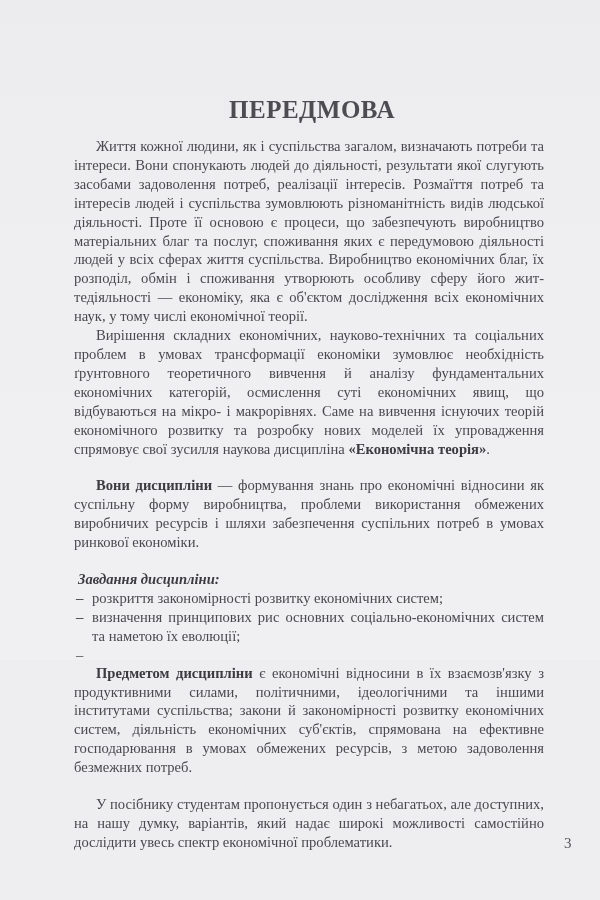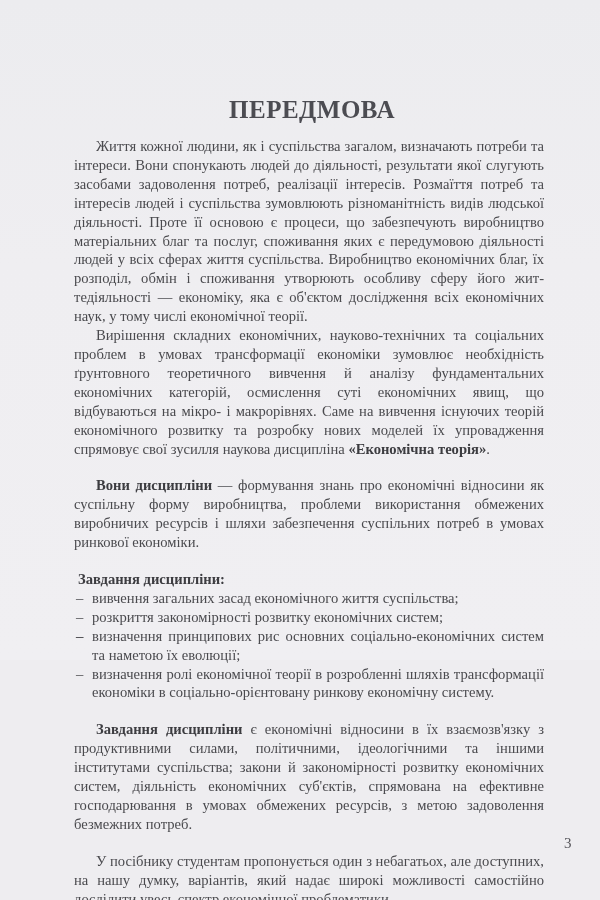--- a/index.html
+++ b/index.html
@@ -58,20 +58,21 @@
     }
     ul li .dash {
       position: absolute;
       left: 2px;
       top: 0;
     }
     .subhead {
       padding-left: 4px;
       font-weight: bold;
       color: #3c3c40;
+      font-style: italic;
     }
     .page-number {
       position: absolute;
       left: 564px;
       top: 835px;
       font-size: 15px;
       color: #55555a;
     }
   </style>
 </head>
@@ -88,30 +89,30 @@
     <p><span>Вирішення складних економічних, науково-технічних та соціальних проблем в умовах трансформації економіки зумовлює необхідність ґрунтовного теоретичного вивчення й аналізу фундаментальних економічних категорій, осмислення суті еконо­мічних явищ, що відбуваються на мікро- і макрорівнях. Саме на вивчення існуючих теорій економічного розвитку та розробку нових моделей їх упровадження спрямо­вує свої зусилля наукова дисципліна </span><b>«Економічна теорія»</b><span>.</span></p>
 
     <div class="gap"></div>
 
     <p><b>Вони дисципліни</b><span> — формування знань про економічні відносини як суспільну форму виробництва, проблеми використання обмежених виробничих ресурсів і шля­хи забезпечення суспільних потреб в умовах ринкової економіки.</span></p>
 
     <div class="gap"></div>
 
     <div class="subhead">Завдання дисципліни:</div>
     <ul>
-      <li><span class="dash">–</span><span>вивчення загальних засад економічного життя суспільства;</span></li>
+      <li><span class="dash">–</span></li>
       <li><span class="dash">–</span><span>розкриття закономірності розвитку економічних систем;</span></li>
       <li><span class="dash">–</span></li>
       <li><span class="dash">–</span><span>визначення принципових рис основних соціально-економічних систем та на­метою їх еволюції;</span></li>
-      <li><span class="dash">–</span><span>визначення ролі економічної теорії в розробленні шляхів трансформації еко­номіки в соціально-орієнтовану ринкову економічну систему.</span></li>
+      <li><span class="dash">–</span></li>
     </ul>
 
     <div class="gap"></div>
 
-    <p><b>Завдання дисципліни</b><span> є економічні відносини в їх взаємозв'язку з продуктив­ними силами, політичними, ідеологічними та іншими інститутами суспільства; зако­ни й закономірності розвитку економічних систем, діяльність економічних суб'єктів, спрямована на ефективне господарювання в умовах обмежених ресурсів, з метою за­доволення безмежних потреб.</span></p>
+    <p><b>Предметом дисципліни</b><span> є економічні відносини в їх взаємозв'язку з продуктив­ними силами, політичними, ідеологічними та іншими інститутами суспільства; зако­ни й закономірності розвитку економічних систем, діяльність економічних суб'єктів, спрямована на ефективне господарювання в умовах обмежених ресурсів, з метою за­доволення безмежних потреб.</span></p>
 
     <div class="gap"></div>
 
     <p>У посібнику студентам пропонується один з небагатьох, але доступних, на нашу думку, варіантів, який надає широкі можливості самостійно дослідити увесь спектр економічної проблематики.</p>
 
   </div>
 
   <div class="page-number">3</div>
 </div>
 

